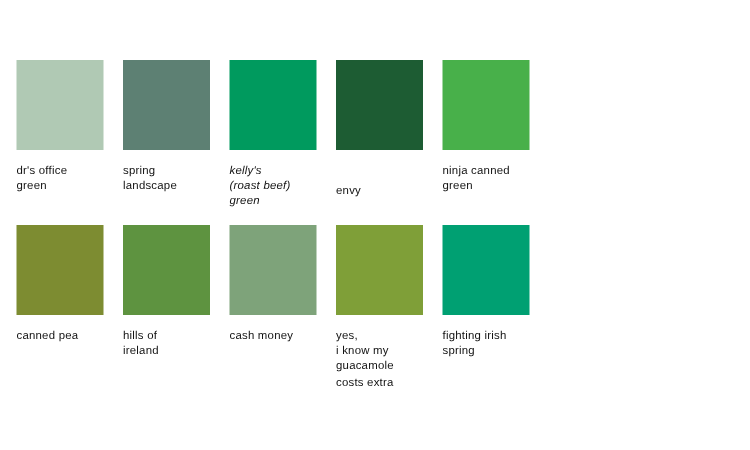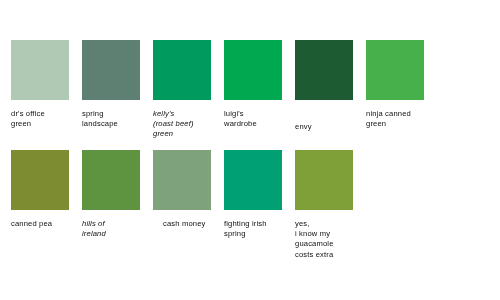--- a/index.html
+++ b/index.html
@@ -67,54 +67,49 @@
         <div class="swatch-label" style="color: rgb(16, 16, 16);">spring
 landscape</div>
       </div>
       <div class="swatch-cell">
         <div class="swatch-chip" style="background: rgb(0, 154, 94);"></div>
         <div class="swatch-label" style="color: rgb(16, 16, 16); font-style: italic;">kelly's
 (roast beef)
 green</div>
       </div>
       <div class="swatch-cell">
-        <div class="swatch-chip" style="background: rgb(0, 169, 79);"></div>
-        <div class="swatch-label" style="color: rgb(16, 16, 16);">luigi's
-wardrobe</div>
-      </div>
-      <div class="swatch-cell">
         <div class="swatch-chip" style="background: rgb(29, 92, 51);"></div>
         <div class="swatch-label" style="color: rgb(16, 16, 16); margin-top: 22px;">envy</div>
       </div>
       <div class="swatch-cell">
         <div class="swatch-chip" style="background: rgb(72, 176, 74);"></div>
         <div class="swatch-label" style="color: rgb(16, 16, 16);">ninja canned
 green</div>
       </div>
     </div>
   <div class="swatch-row" id="row-1">
       <div class="swatch-cell">
         <div class="swatch-chip" style="background: rgb(125, 140, 49);"></div>
         <div class="swatch-label" style="color: rgb(16, 16, 16);">canned pea</div>
       </div>
       <div class="swatch-cell">
         <div class="swatch-chip" style="background: rgb(94, 147, 64);"></div>
-        <div class="swatch-label" style="color: rgb(16, 16, 16); font-style: italic;">hills of
+        <div class="swatch-label" style="color: rgb(16, 16, 16);">hills of
 ireland</div>
       </div>
       <div class="swatch-cell">
         <div class="swatch-chip" style="background: rgb(126, 163, 122);"></div>
-        <div class="swatch-label" style="color: rgb(16, 16, 16); margin-left: 10px;">cash money</div>
-      </div>
-      <div class="swatch-cell">
-        <div class="swatch-chip" style="background: rgb(0, 160, 114);"></div>
-        <div class="swatch-label" style="color: rgb(16, 16, 16);">fighting irish
-spring</div>
+        <div class="swatch-label" style="color: rgb(16, 16, 16);">cash money</div>
       </div>
       <div class="swatch-cell">
         <div class="swatch-chip" style="background: rgb(127, 159, 56);"></div>
         <div class="swatch-label" style="color: rgb(16, 16, 16);">yes,
 i know my
 guacamole
 costs extra</div>
       </div>
+      <div class="swatch-cell">
+        <div class="swatch-chip" style="background: rgb(0, 160, 114);"></div>
+        <div class="swatch-label" style="color: rgb(16, 16, 16);">fighting irish
+spring</div>
+      </div>
     </div>
 </div>
 
 </body></html>

